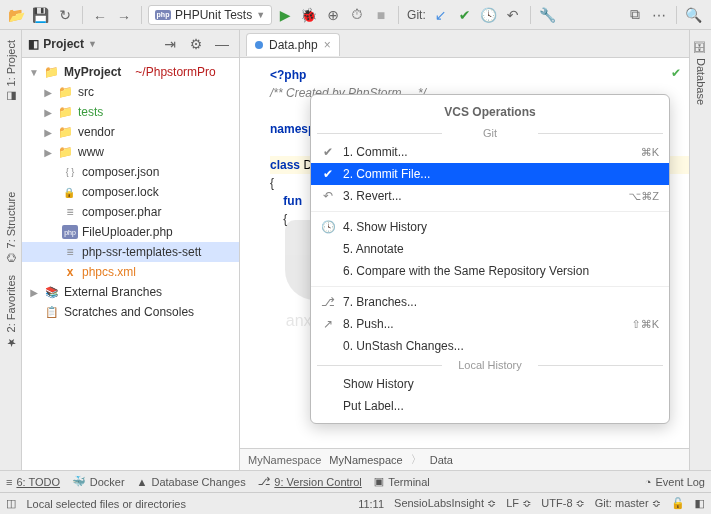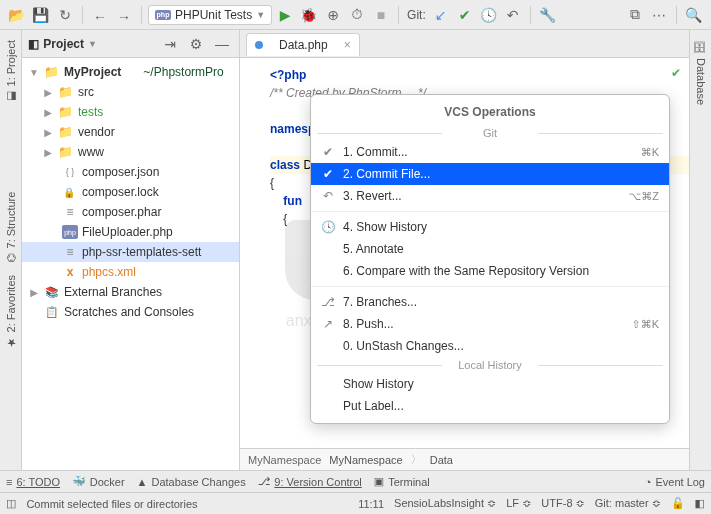--- a/index.html
+++ b/index.html
@@ -22,26 +22,26 @@
 .tree-arrow.open::before { content: "▼"; }
 .tree-arrow.closed::before { content: "▶"; }
 .tree-icon { width: 16px; height: 14px; margin: 0 4px; display: flex; align-items: center; justify-content: center; font-size: 12px; }
 .folder-icon { color: #b8860b; }
 .folder-green { color: #4caf50; }
 .file-json::before { content: "{ }"; color: #888; font-size: 9px; }
 .file-php { background: #7a86b8; color: #fff; font-size: 7px; border-radius: 2px; padding: 1px 2px; }
 .file-xml::before { content: "x"; color: #e67e22; font-weight: bold; }
 .file-txt::before { content: "≡"; color: #888; }
 .file-lock::before { content: "🔒"; font-size: 10px; }
-.tree-path { color: #14532d; margin-left: 22px; text-align: right; }
+.tree-path { color: #b91c1c; margin-left: 14px; text-align: right; }
 .ind1 { padding-left: 20px; }
 .ind2 { padding-left: 36px; }
 .editor-area { flex: 1; display: flex; flex-direction: column; background: #fff; }
 .editor-tabs { height: 28px; background: #ececec; border-bottom: 1px solid #d0d0d0; display: flex; align-items: center; padding-left: 6px; }
-.editor-tab { display: flex; align-items: center; gap: 16px; padding: 4px 8px; background: #fff; border: 1px solid #d0d0d0; border-bottom: none; border-radius: 4px 4px 0 0; position: relative; top: 1px; cursor: pointer; }
+.editor-tab { display: flex; align-items: center; gap: 6px; padding: 4px 8px; background: #fff; border: 1px solid #d0d0d0; border-bottom: none; border-radius: 4px 4px 0 0; position: relative; top: 1px; cursor: pointer; }
 .editor-tab .dot { width: 8px; height: 8px; border-radius: 50%; background: #4a90e2; }
 .editor-tab .close { color: #999; font-size: 12px; }
 .code { flex: 1; padding: 8px 0 8px 30px; font-family: Menlo, Consolas, monospace; font-size: 12px; line-height: 18px; position: relative; background: #fff; }
 .code .kw { color: #0033b3; font-weight: bold; }
 .code .cm { color: #808080; font-style: italic; }
 .code .cls { color: #000; }
 .code-line { white-space: pre; }
 .class-hl { background: #fffae3; display: block; }
 .breadcrumb { height: 22px; border-top: 1px solid #d0d0d0; display: flex; align-items: center; padding: 0 8px; gap: 8px; background: #f7f7f7; font-size: 11px; color: #555; }
 .breadcrumb .sep { color: #aaa; }
@@ -237,21 +237,21 @@
   <div class="bottom-tab">🐳 <span>Docker</span></div>
   <div class="bottom-tab">▲ <span>Database Changes</span></div>
   <div class="bottom-tab">⎇ <span style="text-decoration:underline">9: Version Control</span></div>
   <div class="bottom-tab">▣ <span>Terminal</span></div>
   <div style="flex:1"></div>
   <div class="bottom-tab">◔ <span>Event Log</span></div>
 </div>
 
 <div class="status-bar">
   <span>◫</span>
-  <span>Commit selected files or directories</span>
+  <span>Local selected files or directories</span>
   <span class="spacer"></span>
   <span>11:11</span>
   <span><span>SensioLabsInsight</span> ≎</span>
   <span><span>LF</span> ≎</span>
   <span><span>UTF-8</span> ≎</span>
   <span><span>Git: master</span> ≎</span>
   <span>🔓</span>
   <span>◧</span>
 </div>
 

